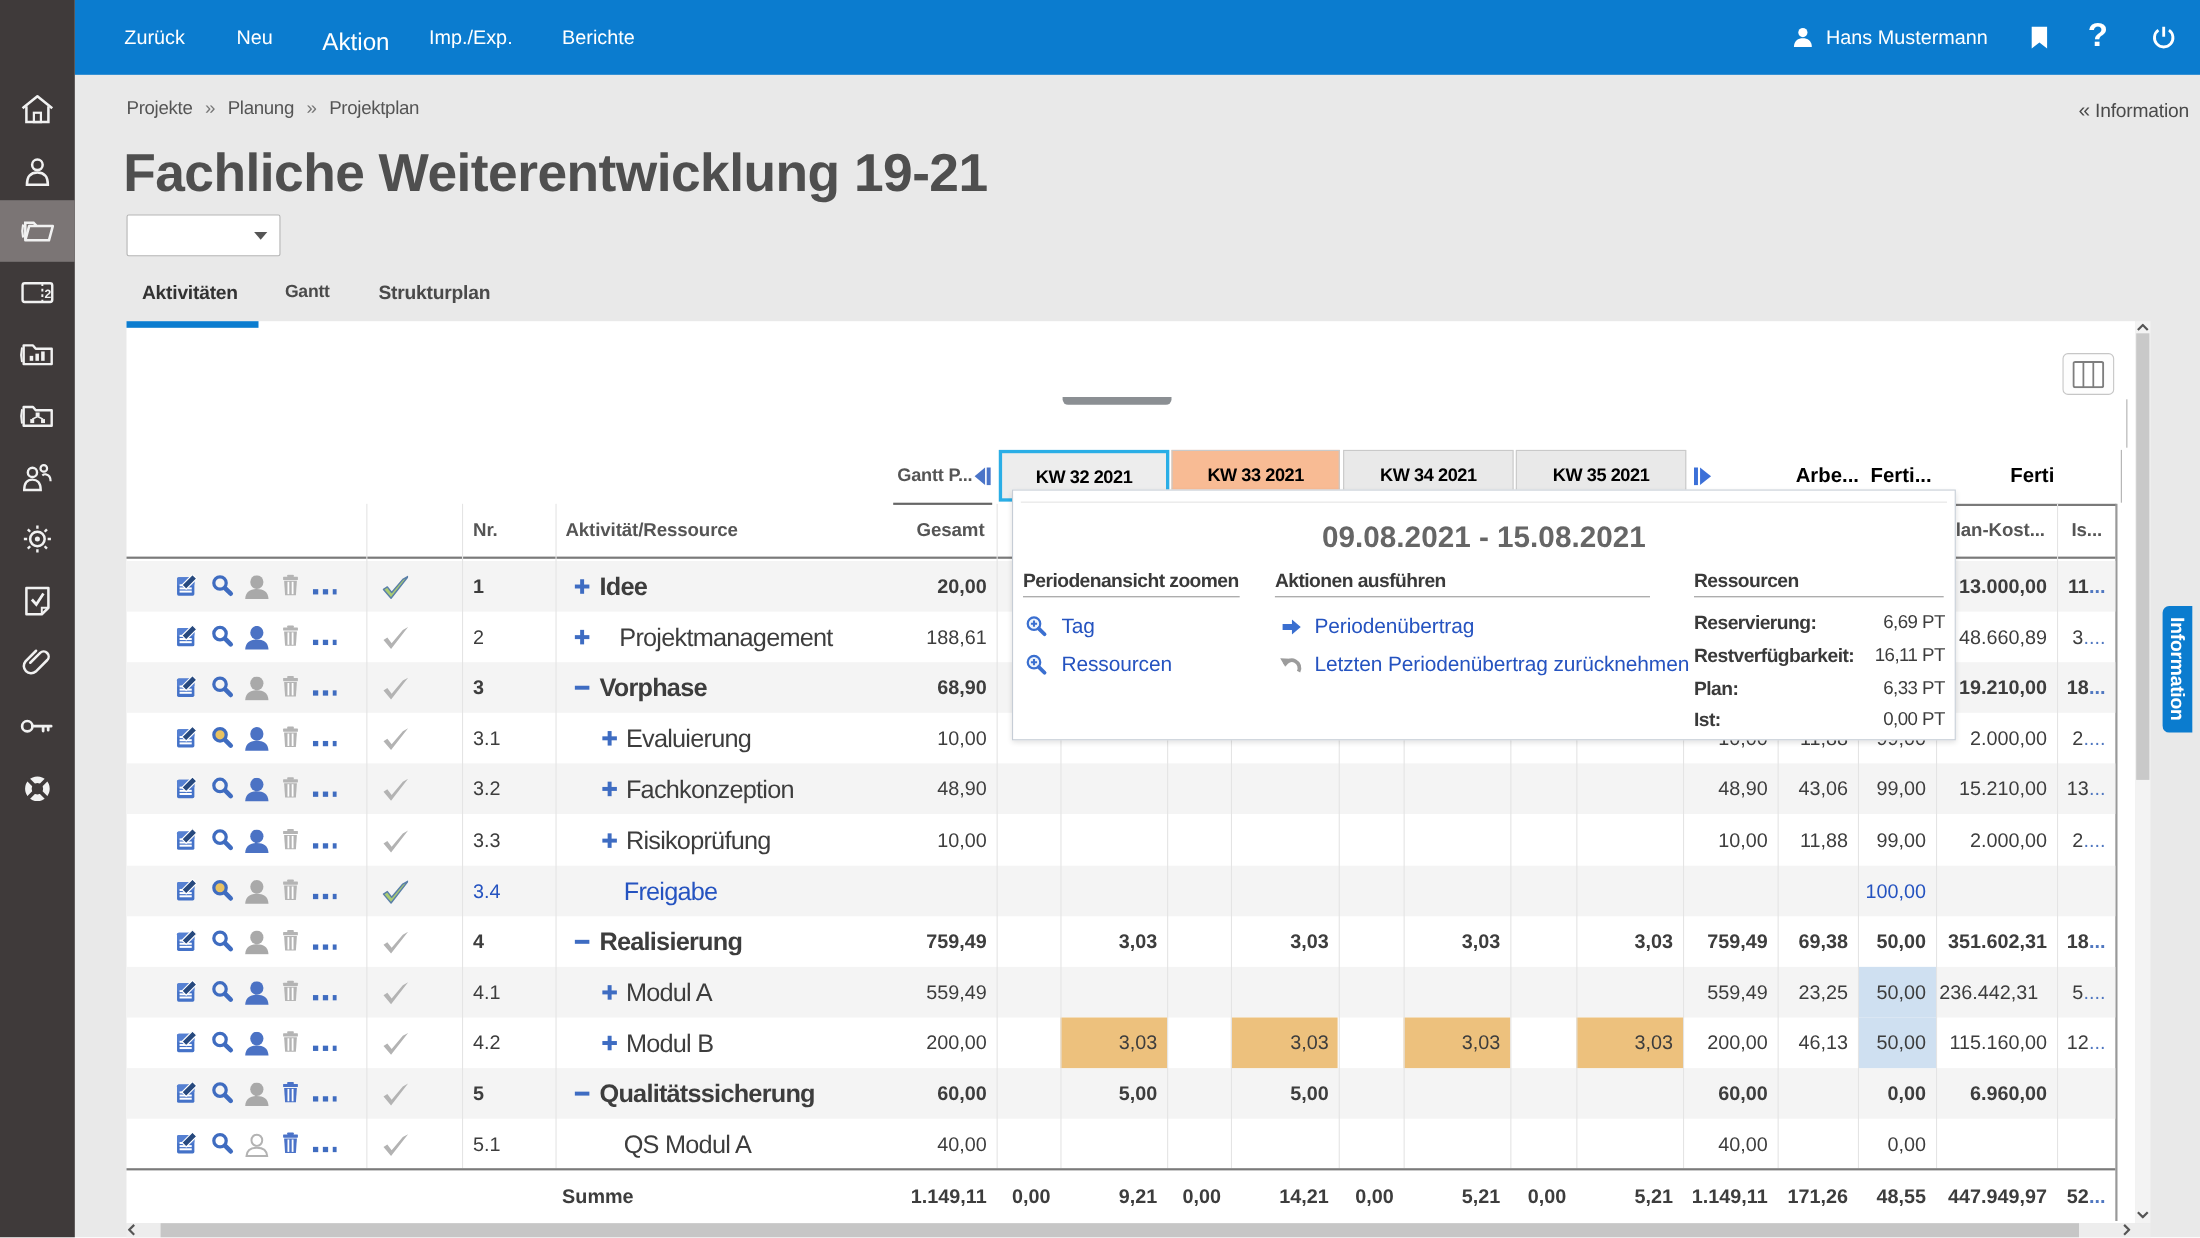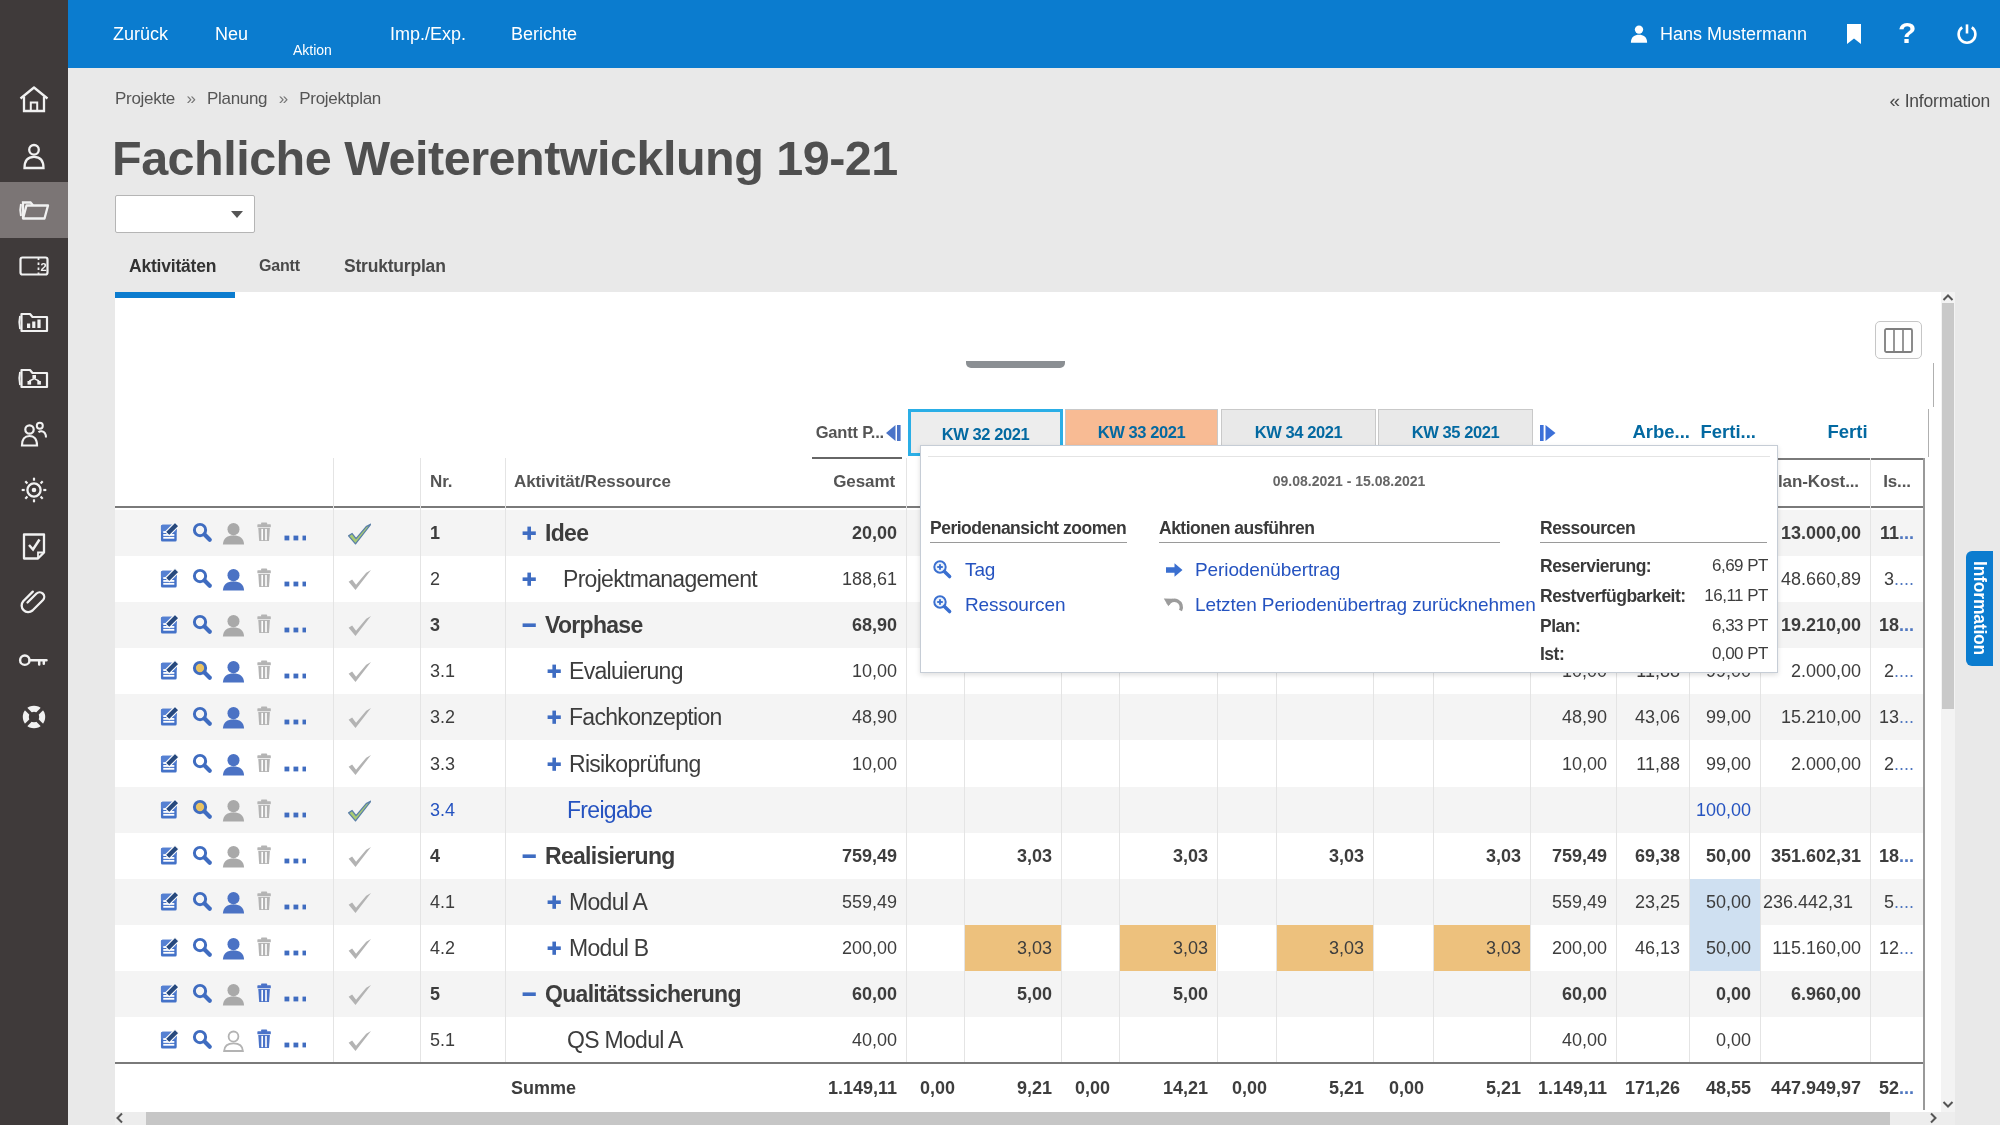--- a/index.html
+++ b/index.html
@@ -4,21 +4,21 @@
 * { margin:0; padding:0; box-sizing:border-box; }
 html,body { width:2000px; height:1125px; overflow:hidden; }
 #app { position:relative; width:2000px; height:1125px; background:#e9e9e9;
   font-family:"Liberation Sans", sans-serif; }
 .abs { position:absolute; }
 .num { position:absolute; font-size:18px; color:#3d3d3d; height:46px; line-height:46px; white-space:nowrap; }
 .b { font-weight:bold; }
 .ell { color:#4f77c0; }
 .gl { position:absolute; width:1px; background:#e4e4e4; }
 .hdr2 { position:absolute; top:458px; height:48px; line-height:48px; font-size:17px; letter-spacing:-0.1px; font-weight:bold; color:#555; white-space:nowrap; }
-.kwbox { position:absolute; top:409px; height:47px; line-height:45px; text-align:center; font-size:16.5px; letter-spacing:-0.4px; font-weight:bold; color:#0369a1; }
+.kwbox { position:absolute; top:409px; height:47px; line-height:45px; text-align:center; font-size:16.5px; letter-spacing:-0.4px; font-weight:bold; color:#000000; }
 .icon { position:absolute; }
 .rowname { position:absolute; font-size:23px; letter-spacing:-0.7px; color:#3d3d3d; height:46px; line-height:46px; white-space:nowrap; }
 .nr { letter-spacing:0 !important; font-size:18px !important; }
 .plink { position:absolute; font-size:19px; letter-spacing:-0.1px; color:#2553c0; height:24px; line-height:24px; white-space:nowrap; }
 .plabel { position:absolute; font-size:17.5px; letter-spacing:-0.5px; font-weight:bold; color:#3a3a3a; height:24px; line-height:24px; }
 .pval { position:absolute; font-size:17px; letter-spacing:-0.5px; color:#3d3d3d; height:24px; line-height:24px; }
 
 </style></head><body>
 <div id="app">
 <svg width="0" height="0" style="position:absolute">
@@ -102,21 +102,21 @@
         </g>
 <g id="ic-undo">
           <path d="M17.5,16.5 A7,7 0 1 0 5.0,10.2" fill="none" stroke="#9c9c9c" stroke-width="3.4"></path>
           <polygon points="0.8,4.4 10.2,4.8 5.4,12.2" fill="#9c9c9c"></polygon>
         </g>
 </defs>
     </svg>
 <div class="abs" style="left:68px;top:0;width:1932px;height:68px;background:#0b7ccf"></div>
 <div class="abs" style="left:113px;top:0;height:68px;line-height:68px;font-size:18px;color:#fff">Zurück</div>
 <div class="abs" style="left:215px;top:0;height:68px;line-height:68px;font-size:18px;color:#fff">Neu</div>
-<div class="abs" style="left:293px;top:16px;height:68px;line-height:68px;font-size:14px;color:#fff">Aktion</div>
+<div class="abs" style="left:293px;top:4px;height:68px;line-height:68px;font-size:22px;color:#fff">Aktion</div>
 <div class="abs" style="left:390px;top:0;height:68px;line-height:68px;font-size:18px;color:#fff">Imp./Exp.</div>
 <div class="abs" style="left:511px;top:0;height:68px;line-height:68px;font-size:18px;color:#fff">Berichte</div>
 <svg class="icon" style="left:1628px;top:23px" width="22" height="22" viewBox="0 0 20 20">
       <circle cx="10" cy="6" r="3.8" fill="#fff"></circle>
       <path d="M2.6,18 C2.6,12.4 6.2,10.6 10,10.6 C13.8,10.6 17.4,12.4 17.4,18 Z" fill="#fff"></path>
     </svg>
 <div class="abs" style="left:1660px;top:0;height:68px;line-height:68px;font-size:18px;color:#fff">Hans Mustermann</div>
 <svg class="icon" style="left:1845px;top:24px" width="18" height="21" viewBox="0 0 18 21">
       <path d="M2,0 H16 V20 L9,14.6 L2,20 Z" fill="#fff"></path>
     </svg>
@@ -612,21 +612,21 @@
 <div class="num b" style="right:636px;top:1064.5px">5,21</div>
 <div class="num b" style="right:576px;top:1064.5px">0,00</div>
 <div class="num b" style="right:479px;top:1064.5px">5,21</div>
 <div class="num b" style="right:393px;top:1064.5px">1.149,11</div>
 <div class="num b" style="right:320px;top:1064.5px">171,26</div>
 <div class="num b" style="right:249px;top:1064.5px">48,55</div>
 <div class="num b" style="right:139px;top:1064.5px">447.949,97</div>
 <div class="num b" style="right:86px;top:1064.5px">52<span class="ell">...</span></div>
 <div class="abs" style="left:920px;top:445px;width:858px;height:228px;background:#fff;border:1px solid #c6cdd6;box-shadow:0 2px 5px rgba(0,0,0,0.13);z-index:40"></div>
 <div class="abs" style="left:928px;top:456px;width:842px;height:1px;background:#e4e4e4;z-index:41"></div>
-<div class="abs" style="left:920px;top:473px;width:858px;text-align:center;font-size:14px;font-weight:bold;color:#666;z-index:41">09.08.2021 - 15.08.2021</div>
+<div class="abs" style="left:920px;top:473px;width:858px;text-align:center;font-size:27px;font-weight:bold;color:#666;z-index:41">09.08.2021 - 15.08.2021</div>
 <div class="plabel" style="left:930px;top:516px;z-index:41">Periodenansicht zoomen</div>
 <div class="plabel" style="left:1159px;top:516px;z-index:41">Aktionen ausführen</div>
 <div class="plabel" style="left:1540px;top:516px;z-index:41">Ressourcen</div>
 <div class="abs" style="left:930px;top:542px;width:197px;height:1px;background:#9a9a9a;z-index:41"></div>
 <div class="abs" style="left:1159px;top:542px;width:341px;height:1px;background:#9a9a9a;z-index:41"></div>
 <div class="abs" style="left:1540px;top:542px;width:227px;height:1px;background:#9a9a9a;z-index:41"></div>
 <div style="position:absolute;z-index:41">
       <svg class="icon" style="left:932px;top:559px" width="22" height="22" viewBox="0 0 22 22">
         <use href="#ic-zoom"></use>
       </svg>

